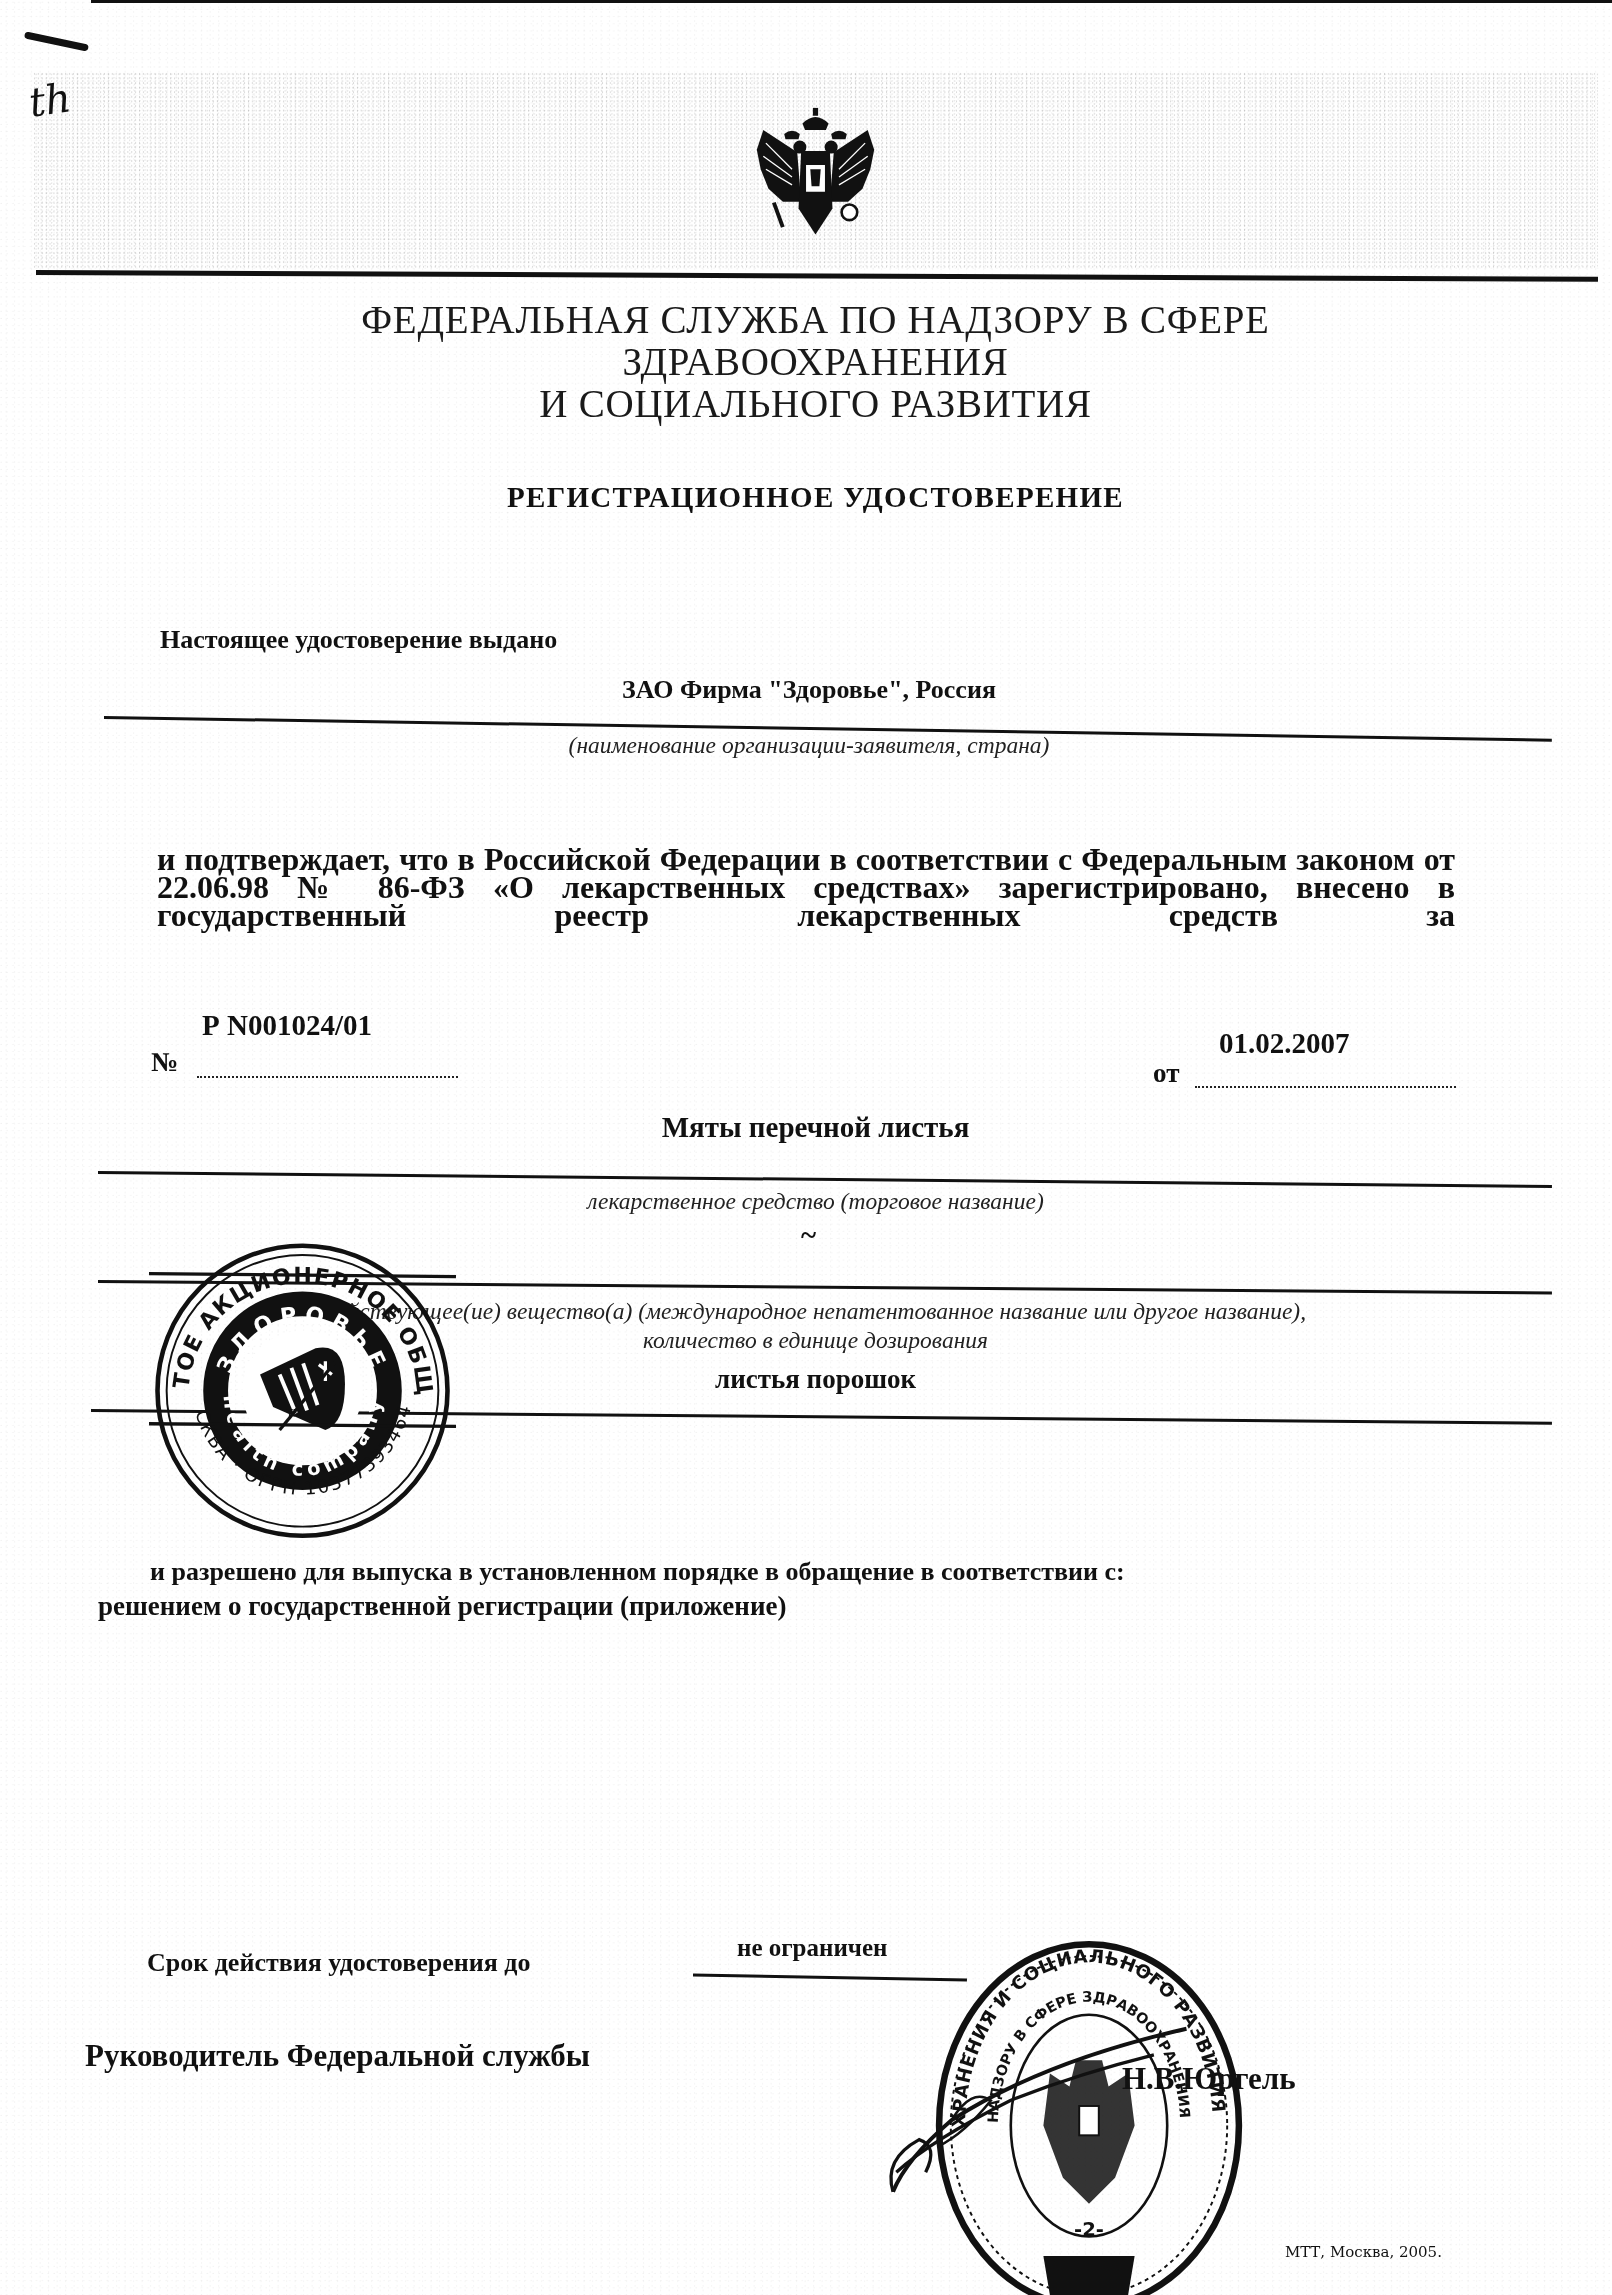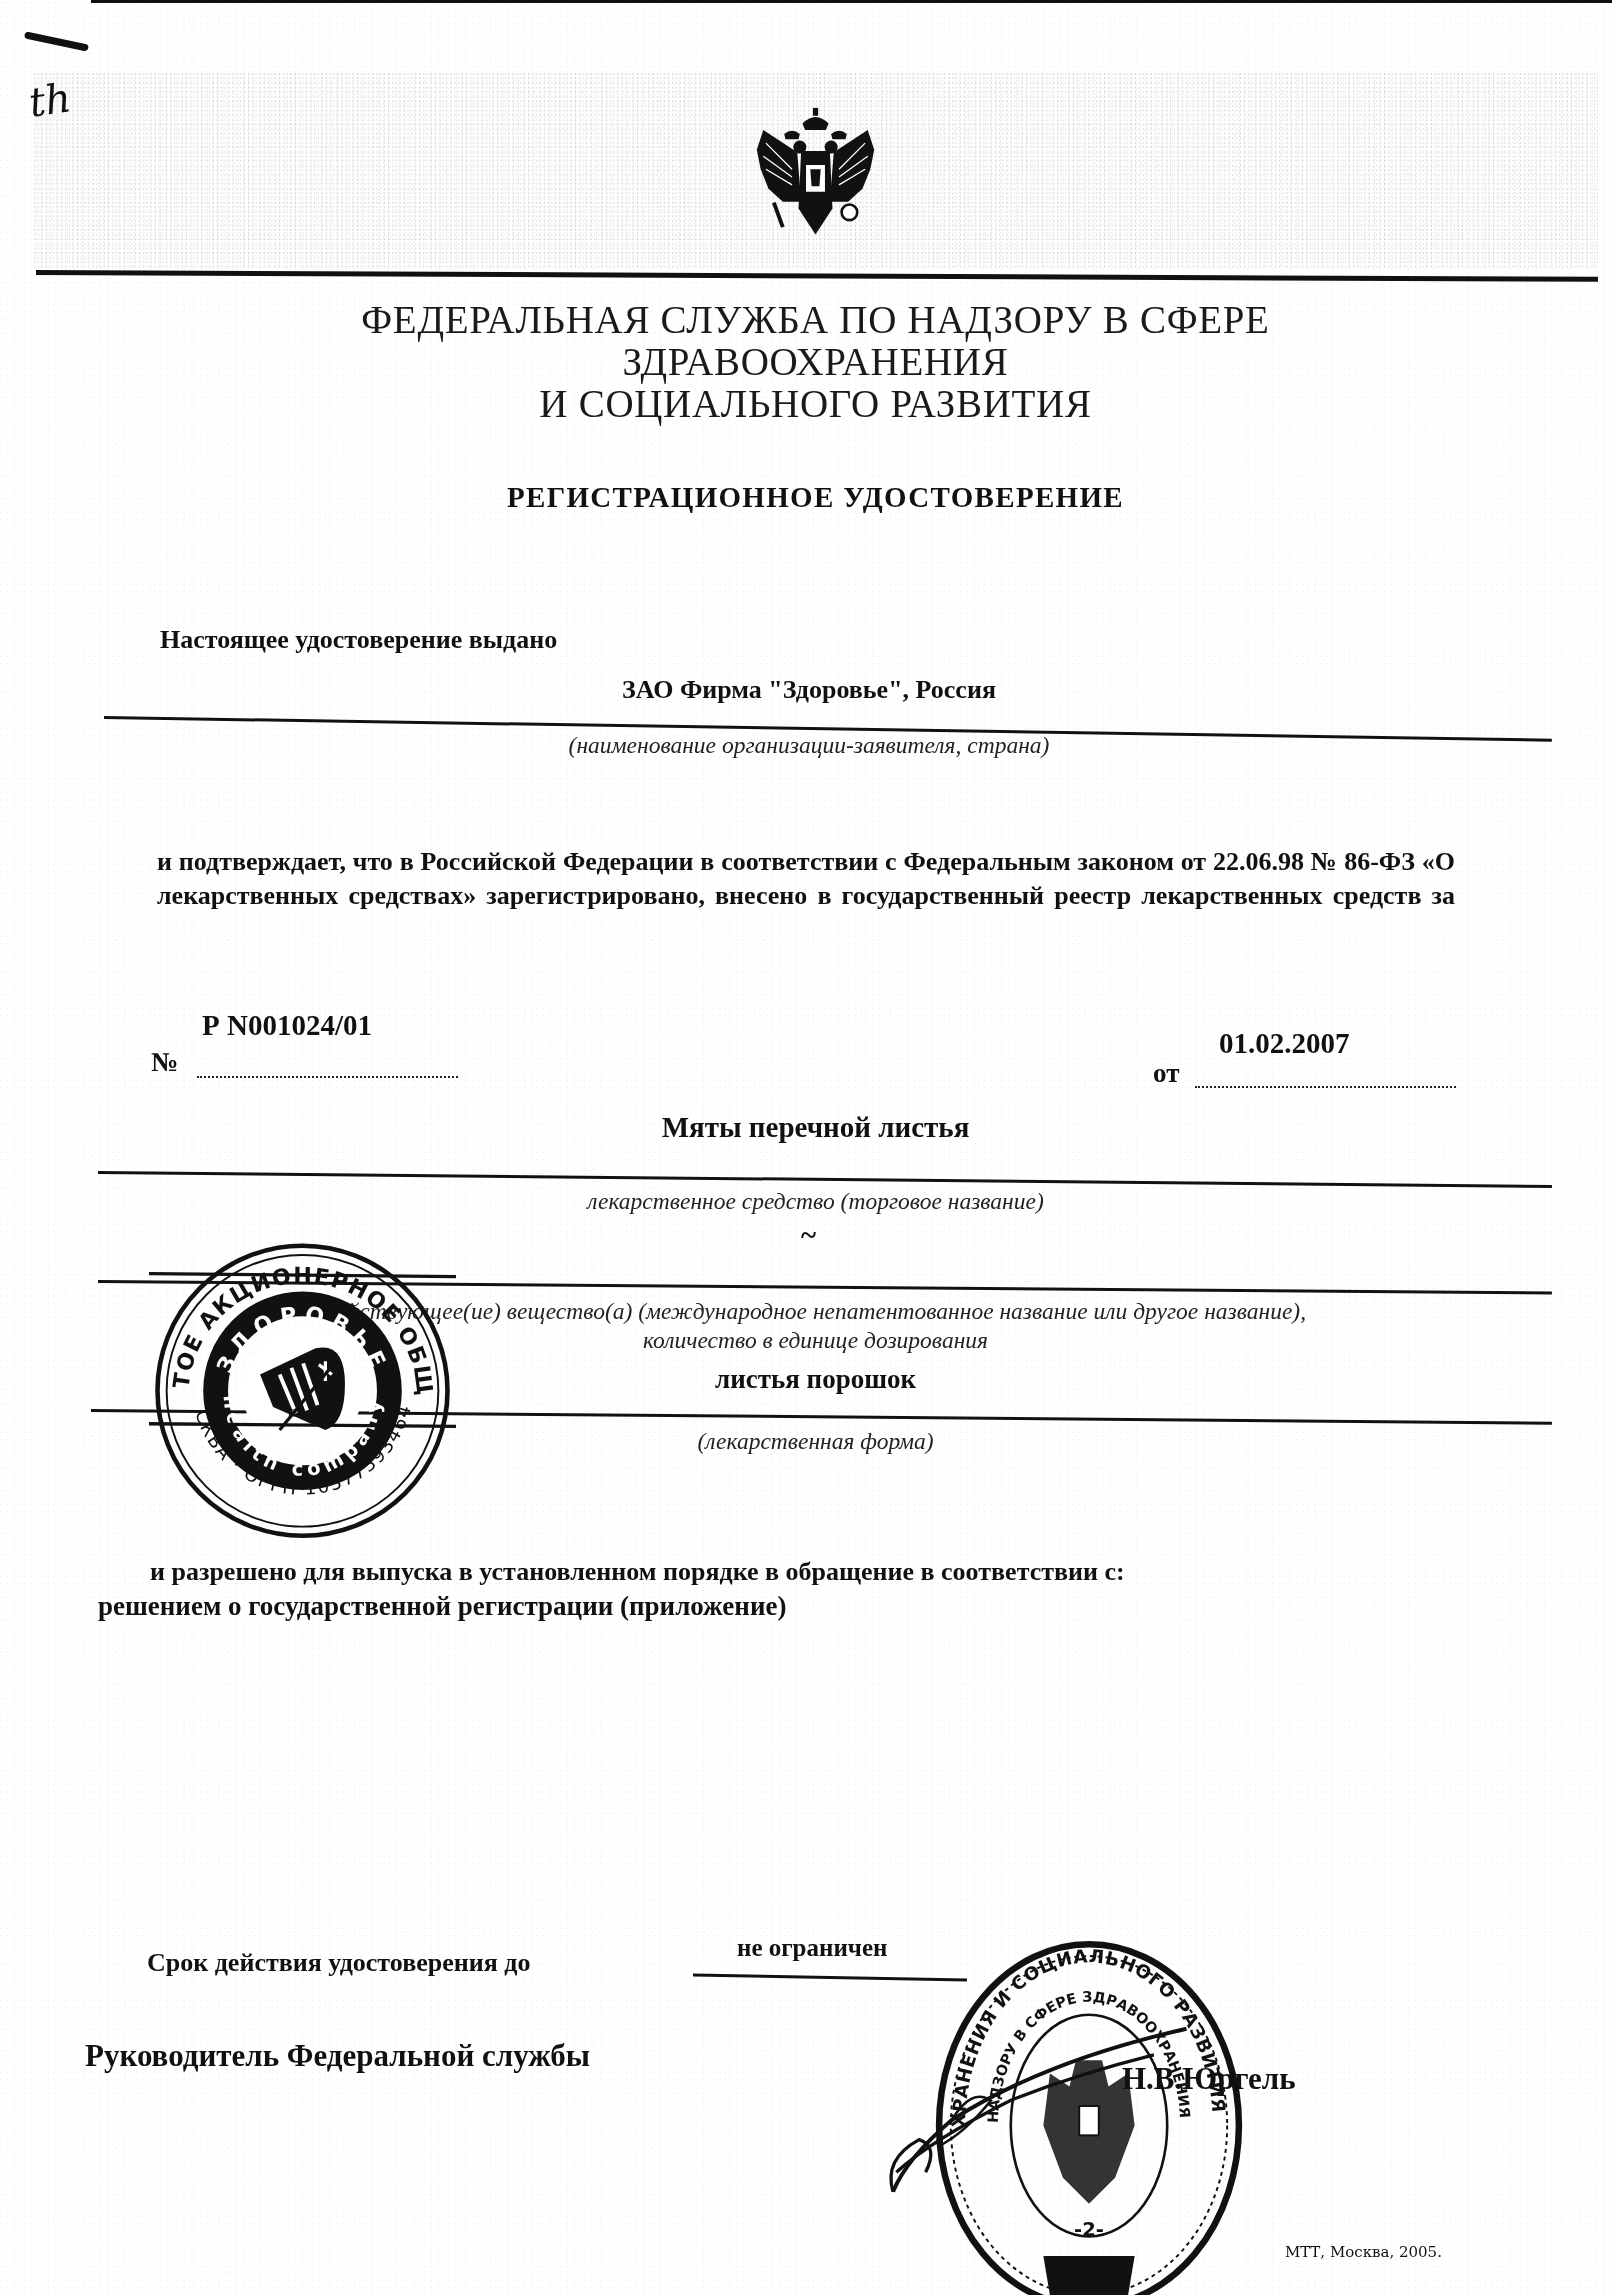--- a/index.html
+++ b/index.html
@@ -43,21 +43,21 @@
   .italic-caption { font-style: italic; font-family: "Liberation Serif", serif; font-size: 23.5px; color: #222; }
   .rule { height: 3.3px; background: #111; transform-origin: left center; }
   .dotted-rule { height: 0; border-top: 2px dotted #222; }
 
   .issued-label { left: 160px; top: 625px; font-size: 26px; }
   .org-name { left: 196px; top: 675px; width: 1226px; font-size: 26px; }
   .rule-org { left: 104px; top: 716px; width: 1448px; transform: rotate(0.9deg); }
   .cap-org { left: 196px; top: 732px; width: 1226px; }
 
   .para {
-    left: 157px; top: 845px; width: 1298px; font-size: 26px; line-height: 34px;
+    left: 157px; top: 845px; width: 1298px; font-size: 32px; line-height: 28px;
     text-align: justify; text-align-last: justify;
   }
   .regnum { left: 202px; top: 1009px; font-size: 29px; }
   .num-sign { left: 151px; top: 1047px; font-size: 27px; }
   .num-line { left: 197px; top: 1076px; width: 261px; }
   .date-val { left: 1219px; top: 1027px; font-size: 29px; }
   .ot-label { left: 1153px; top: 1058px; font-size: 27px; }
   .date-line { left: 1195px; top: 1086px; width: 261px; }
 
   .trade-name { left: 196px; top: 1111px; width: 1239px; font-size: 29px; }
@@ -153,21 +153,20 @@
   <div class="abs rule rule-trade"></div>
   <div class="abs cap-trade italic-caption t-center">лекарственное средство (торговое название)</div>
 
   <div class="abs tilde bold">~</div>
   <div class="abs rule rule-inn"></div>
   <div class="abs cap-inn-1 italic-caption t-center">действующее(ие) вещество(а) (международное непатентованное название или другое название),</div>
   <div class="abs cap-inn-2 italic-caption t-center">количество в единице дозирования</div>
 
   <div class="abs form-val bold t-center">листья порошок</div>
   <div class="abs rule rule-form"></div>
-  <div class="abs cap-form italic-caption t-center">(лекарственная форма)</div>
 
   <svg class="abs company-seal" viewBox="0 0 470 470">
     <defs>
       <path id="cs-top" d="M60 250 A175 175 0 0 1 410 250"></path>
       <path id="cs-bot" d="M70 270 A170 170 0 0 0 400 270"></path>
       <path id="cs-in-top" d="M120 250 A115 115 0 0 1 350 250"></path>
       <path id="cs-in-bot" d="M115 250 A120 120 0 0 0 355 250"></path>
     </defs>
     <circle cx="235" cy="240" r="222" fill="none" stroke="#111" stroke-width="7"></circle>
     <circle cx="235" cy="240" r="208" fill="none" stroke="#111" stroke-width="3"></circle>

